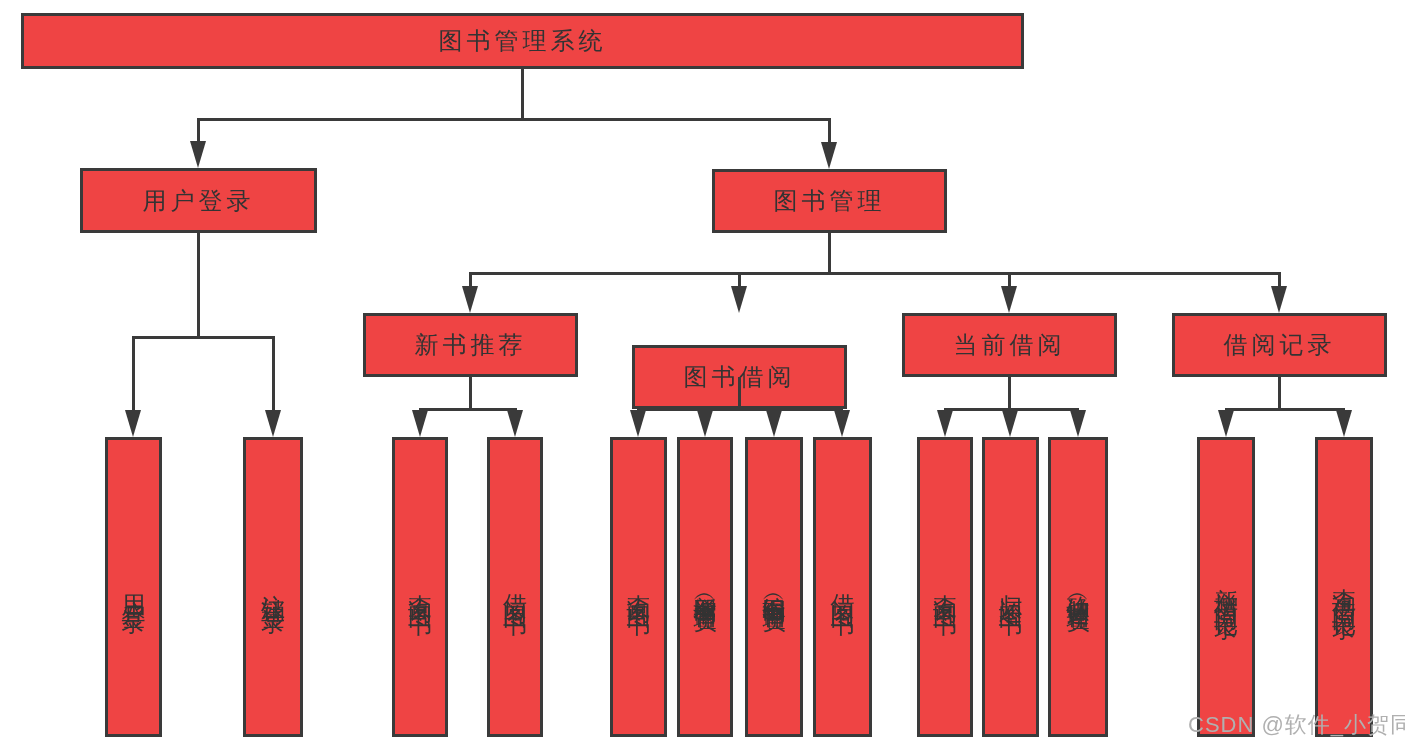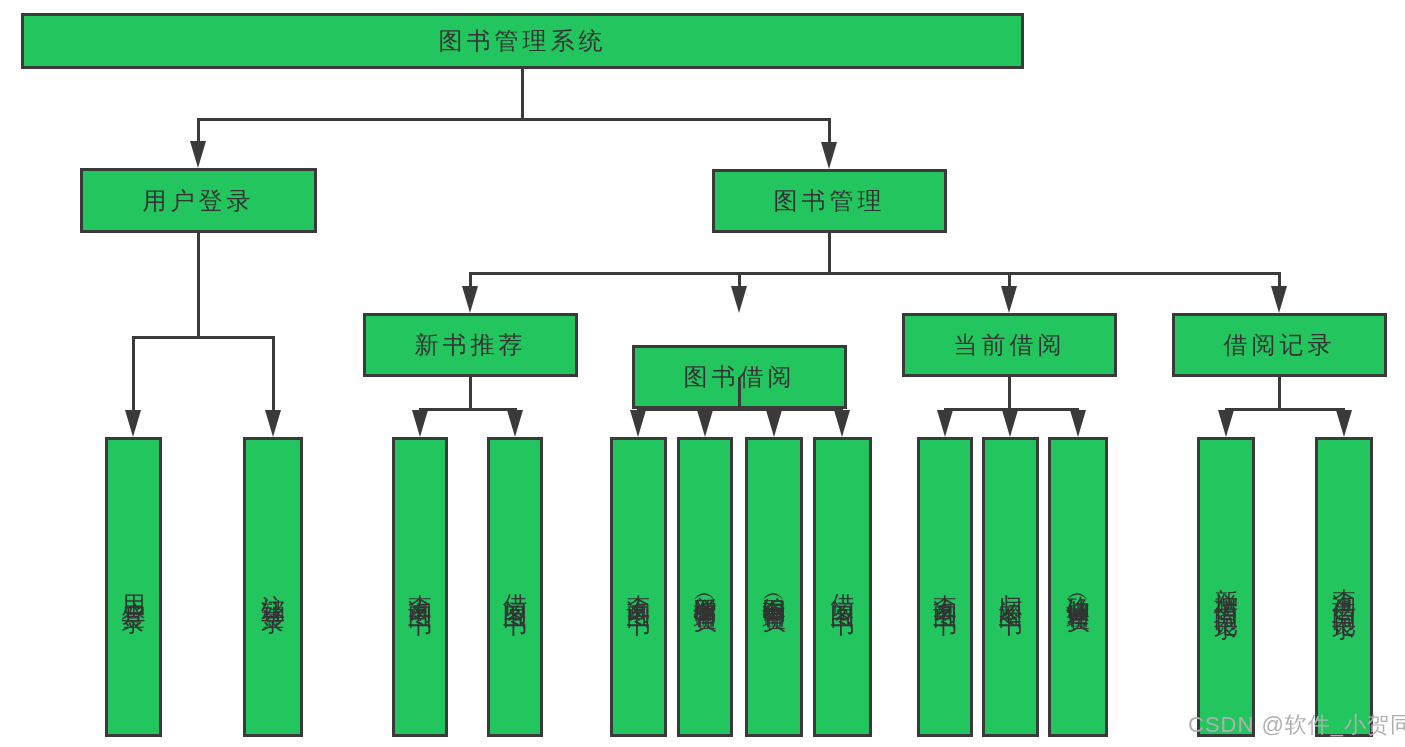--- a/index.html
+++ b/index.html
@@ -7,21 +7,21 @@
     position: relative;
     width: 1405px;
     height: 747px;
     background: #ffffff;
     font-family: "Liberation Sans", sans-serif;
     overflow: hidden;
   }
   .box {
     position: absolute;
     box-sizing: border-box;
-    background: #22c55e;
+    background: #ef4444;
     border: 3px solid #3a3a3a;
     display: flex;
     align-items: center;
     justify-content: center;
     color: #333333;
     font-size: 24px;
     letter-spacing: 4px;
     text-align: center;
     white-space: nowrap;
   }

